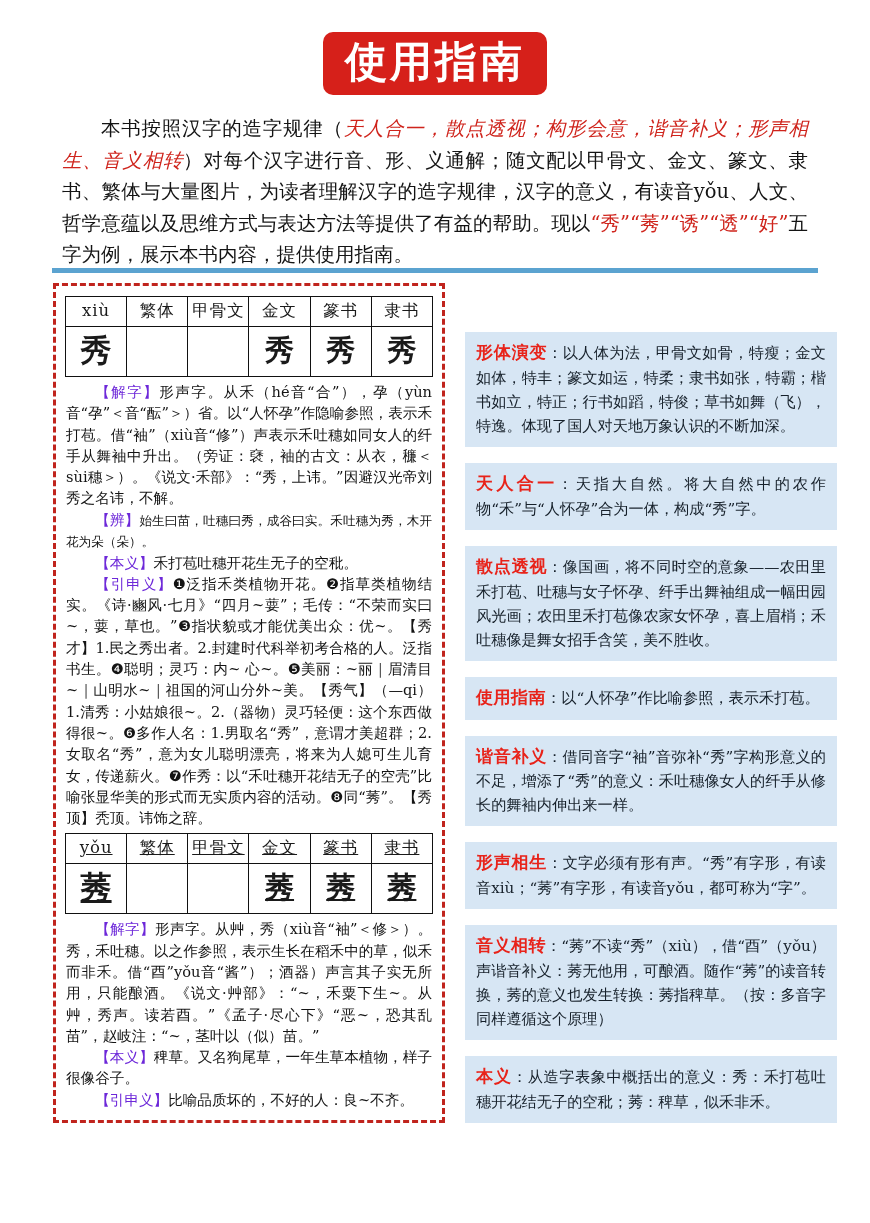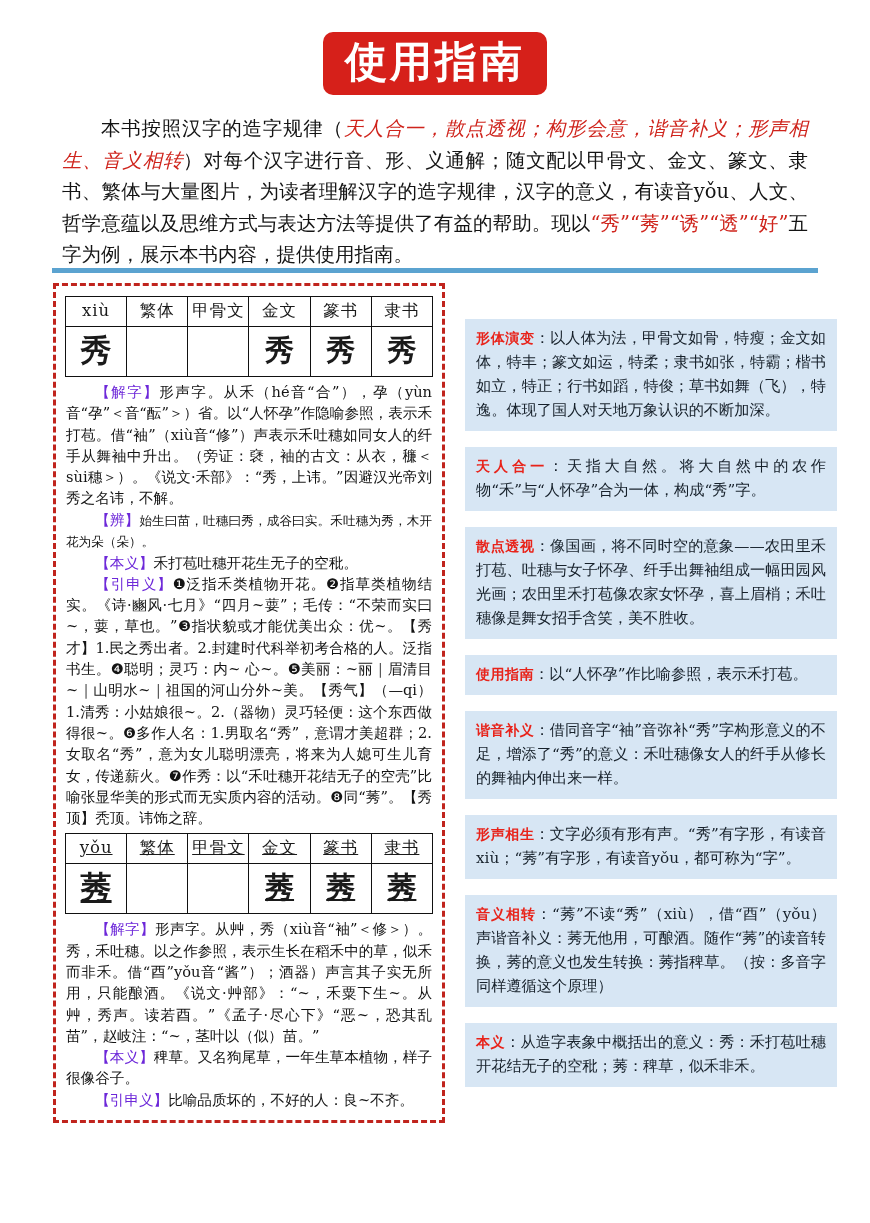--- a/index.html
+++ b/index.html
@@ -56,21 +56,21 @@
     background: #5ba3d0;
   }
 
   
   .columns {
     position: absolute;
     top: 283px;
     left: 0;
     width: 870px;
     display: flex;
-    align-items: center;
+    align-items: flex-end;
   }
   .col-left  { width: 392px; margin-left: 53px; }
   .col-right { width: 372px; margin-left: 20px; }
 
   
   .dashed-box {
     border: 3px dashed #c0241d;
     padding: 8px 9px 10px 9px;
     background: #ffffff;
   }
@@ -127,21 +127,21 @@
     font-size: 15.2px;
     line-height: 1.58;
     text-align: justify;
     text-justify: inter-ideograph;
     color: #16202a;
   }
   .panel:last-child { margin-bottom: 0; }
   .panel .ph {
     color: #e8231a;
     font-weight: bold;
-    font-size: 14px;
+    font-size: 17px;
     letter-spacing: 0.5px;
   }
 </style>
 </head>
 <body>
 
 <div class="title-wrap">
   <span class="title-badge">使用指南</span>
 </div>
 

